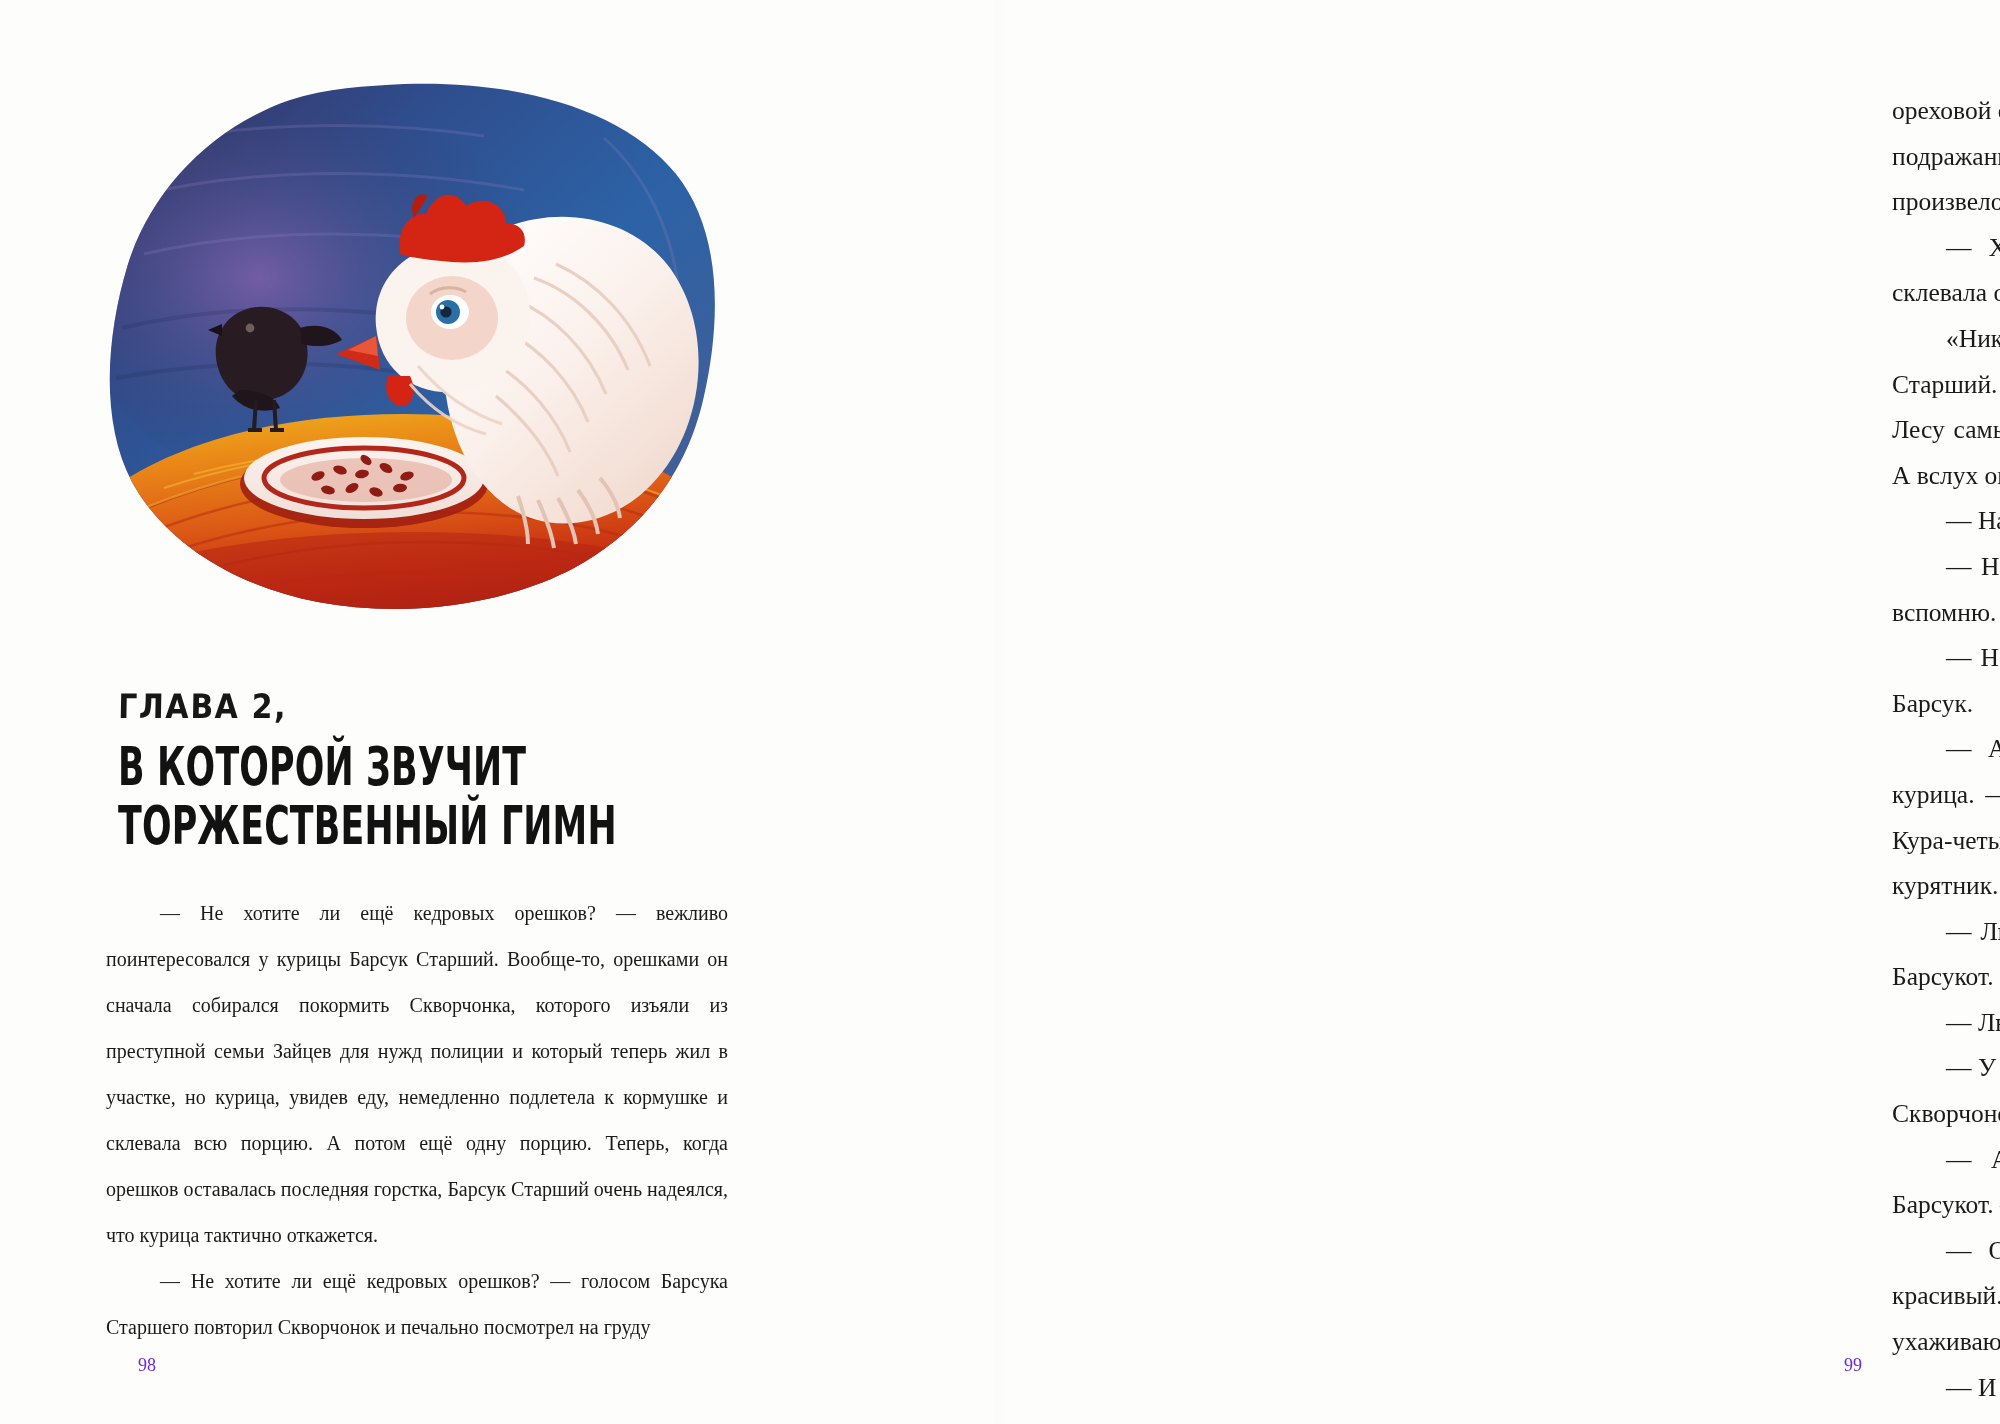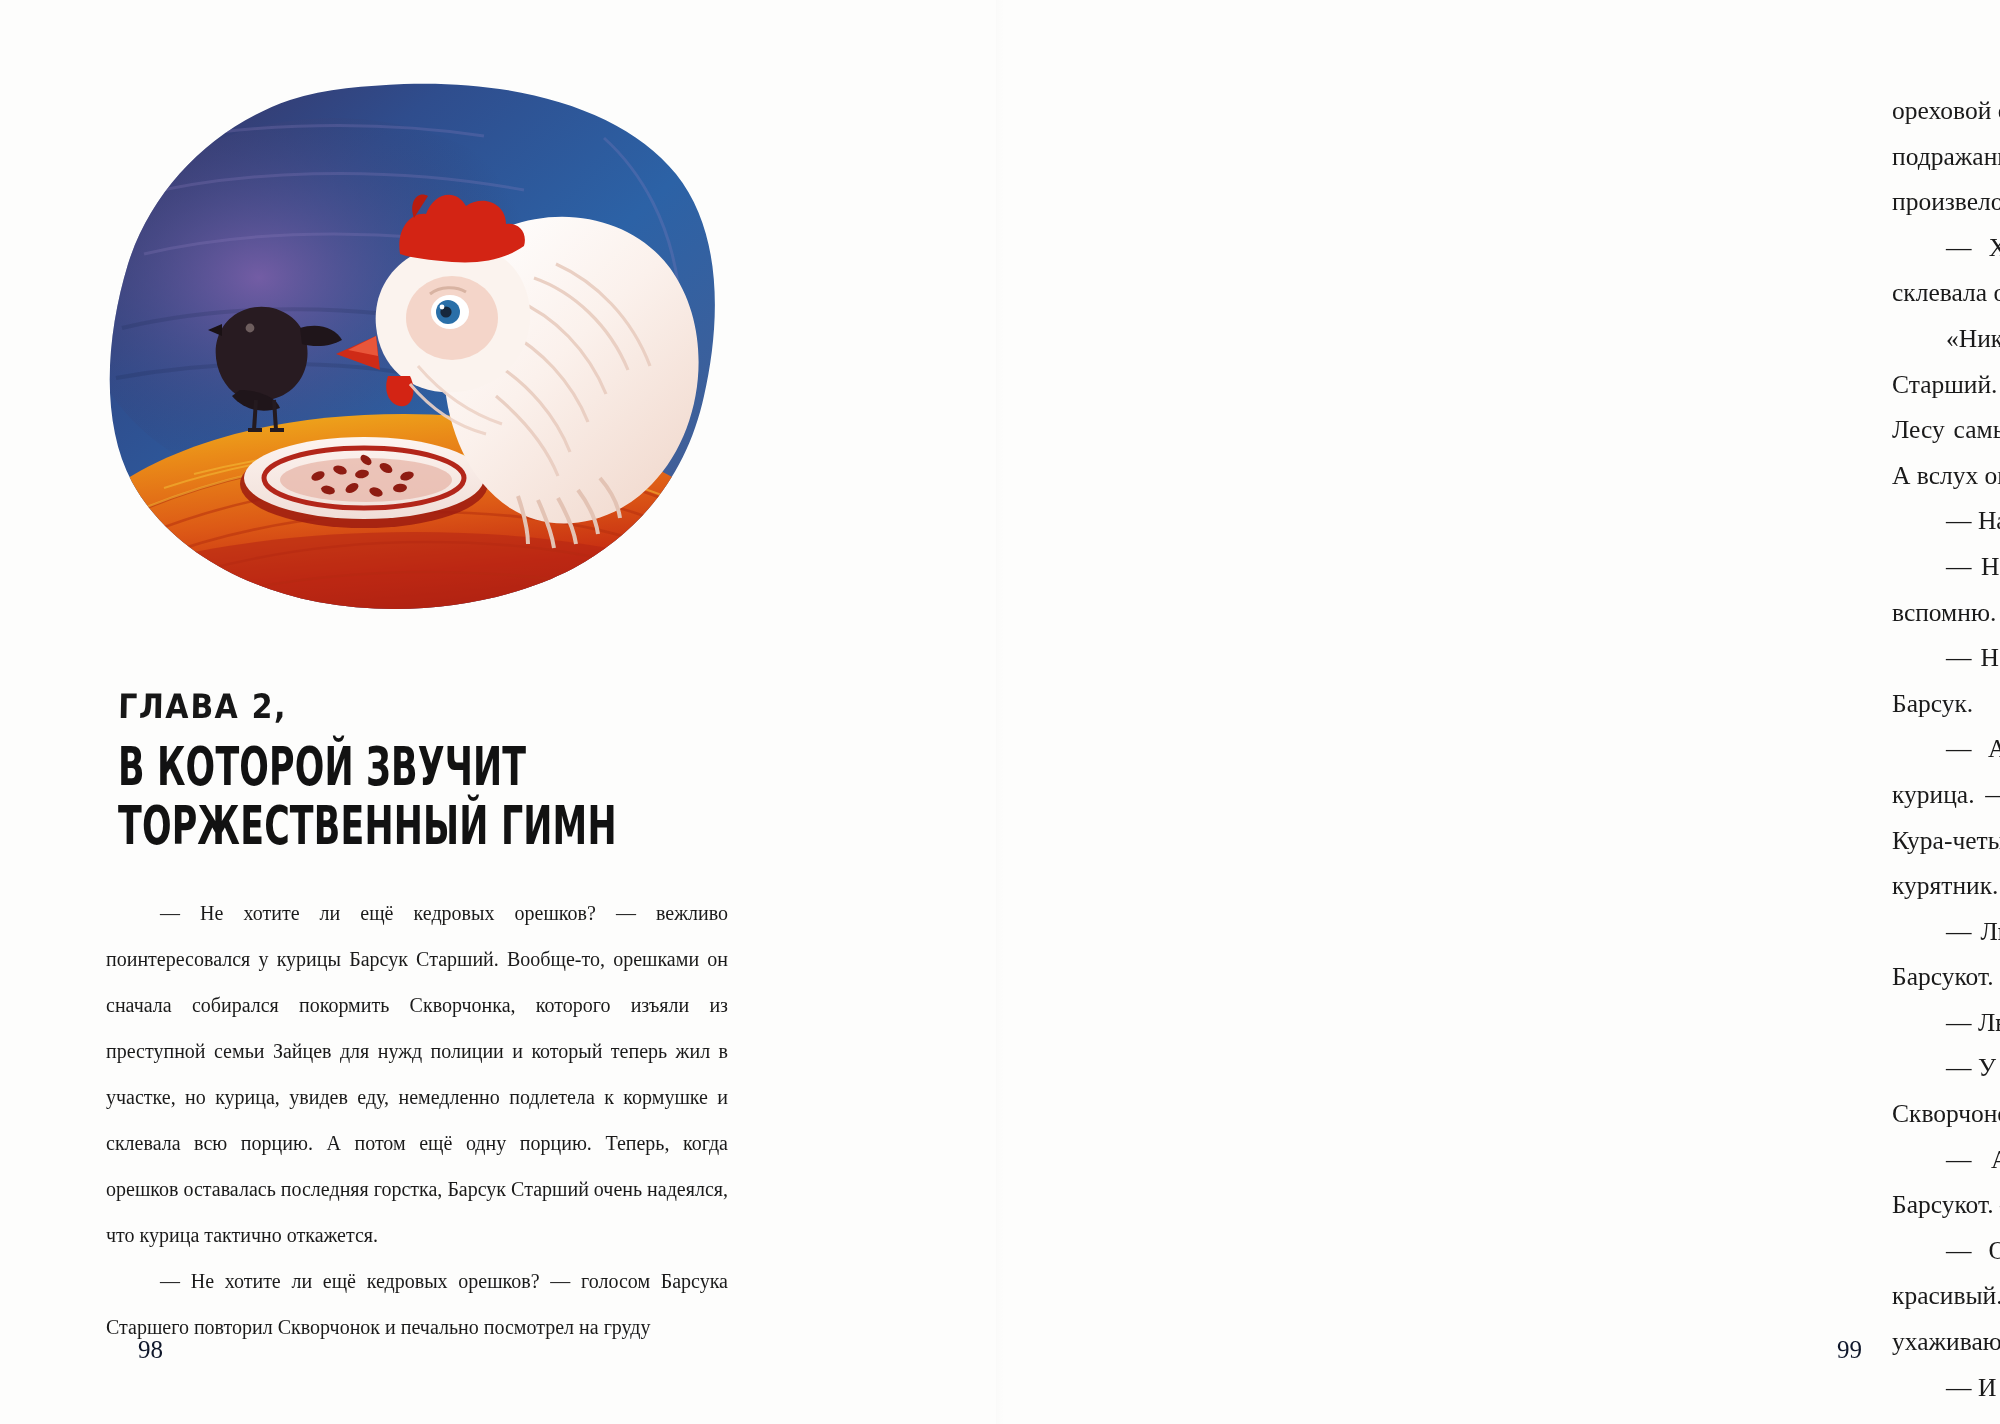--- a/index.html
+++ b/index.html
@@ -103,23 +103,23 @@
     width: 580px;
   }
   .page-right .body-text p {
     font-size: 25.5px;
     line-height: 45.6px;
   }
 
   .folio {
     position: absolute;
     font-family: "Liberation Serif", serif;
-    font-size: 25px;
-    color: #0f172a;
-    bottom: 60px;
+    font-size: 18px;
+    color: #6d28d9;
+    bottom: 48px;
   }
   .folio-left { left: 138px; }
   .folio-right { right: 138px; text-align: right; }
 
   
   .spine {
     position: absolute;
     left: 996px;
     top: 0;
     width: 8px;

